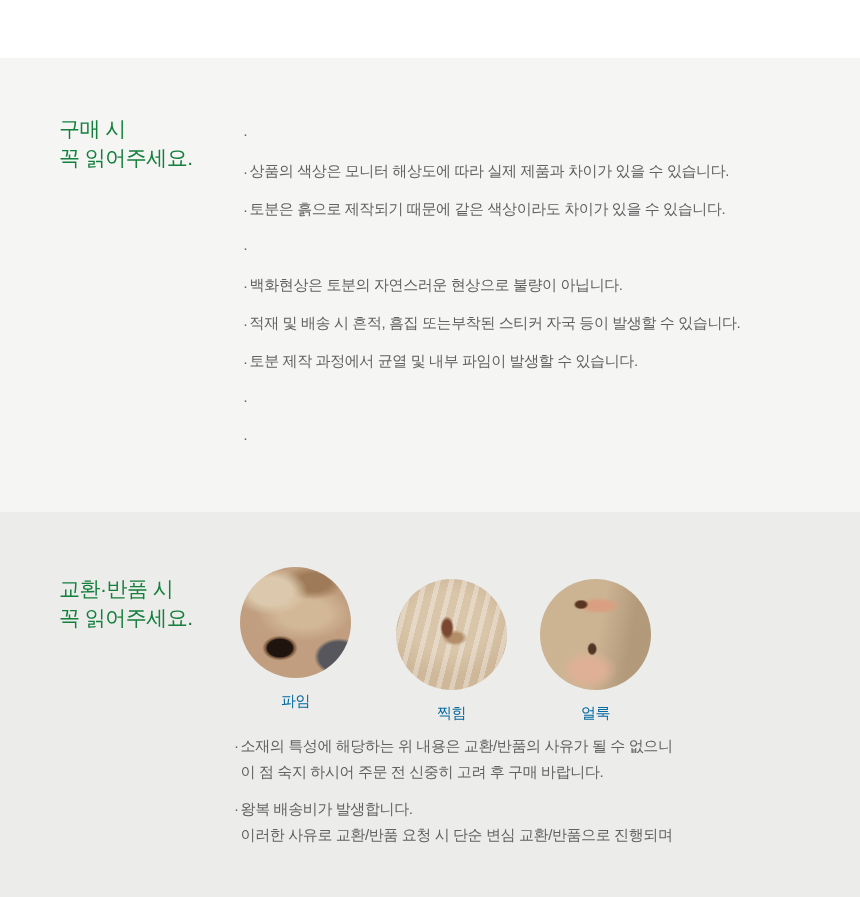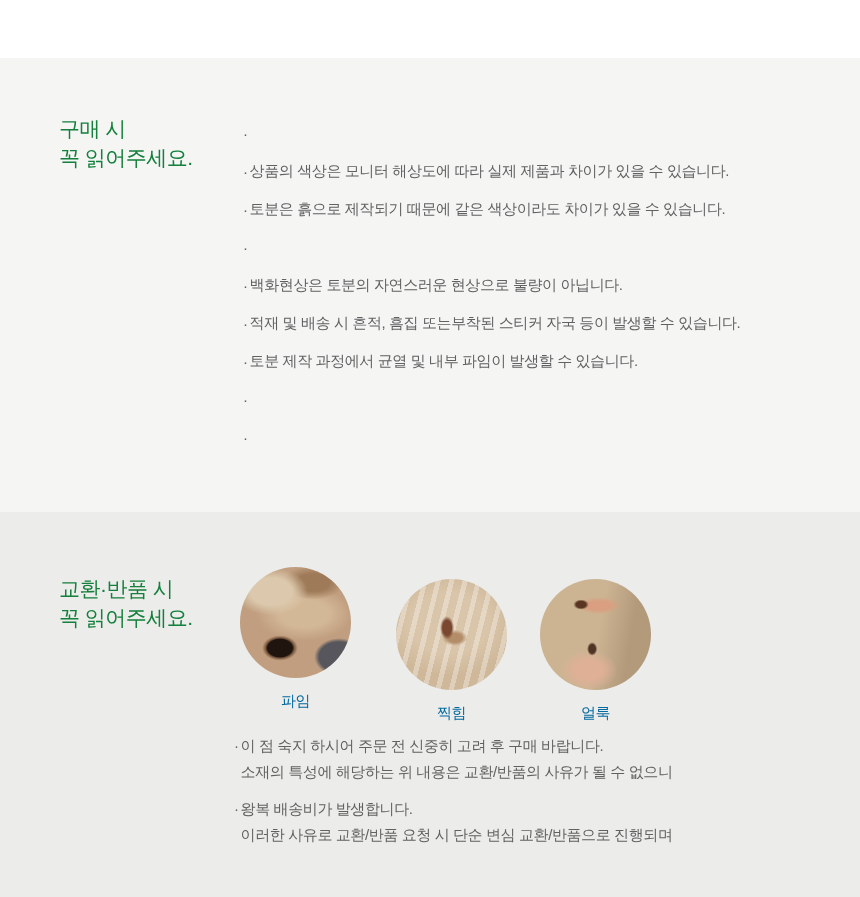--- a/index.html
+++ b/index.html
@@ -180,22 +180,22 @@
       <figure class="defect-item d2" style="margin:12px">
         <div class="defect-photo stain"></div>
         <figcaption class="defect-label">얼룩</figcaption>
       </figure>
     </div>
 
     <ul class="notes notes-returns">
       <li>
         <span class="dot">·</span>
         <span class="note-lines">
+          <span class="n-line">소재의 특성에 해당하는 위 내용은 교환/반품의 사유가 될 수 없으니</span>
           <span class="n-line">이 점 숙지 하시어 주문 전 신중히 고려 후 구매 바랍니다.</span>
-          <span class="n-line">소재의 특성에 해당하는 위 내용은 교환/반품의 사유가 될 수 없으니</span>
         </span>
       </li>
       <li>
         <span class="dot">·</span>
         <span class="note-lines">
           <span class="n-line">왕복 배송비가 발생합니다.</span>
           <span class="n-line">이러한 사유로 교환/반품 요청 시 단순 변심 교환/반품으로 진행되며</span>
         </span>
       </li>
     </ul>

